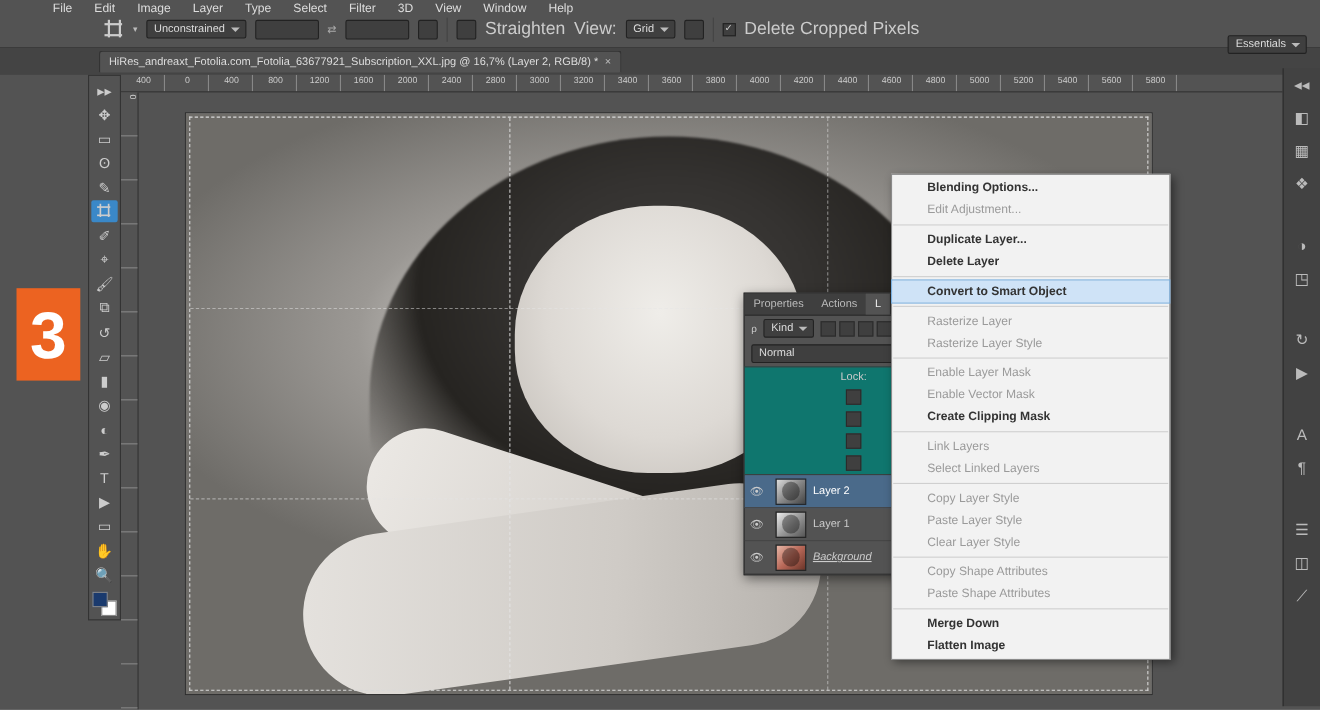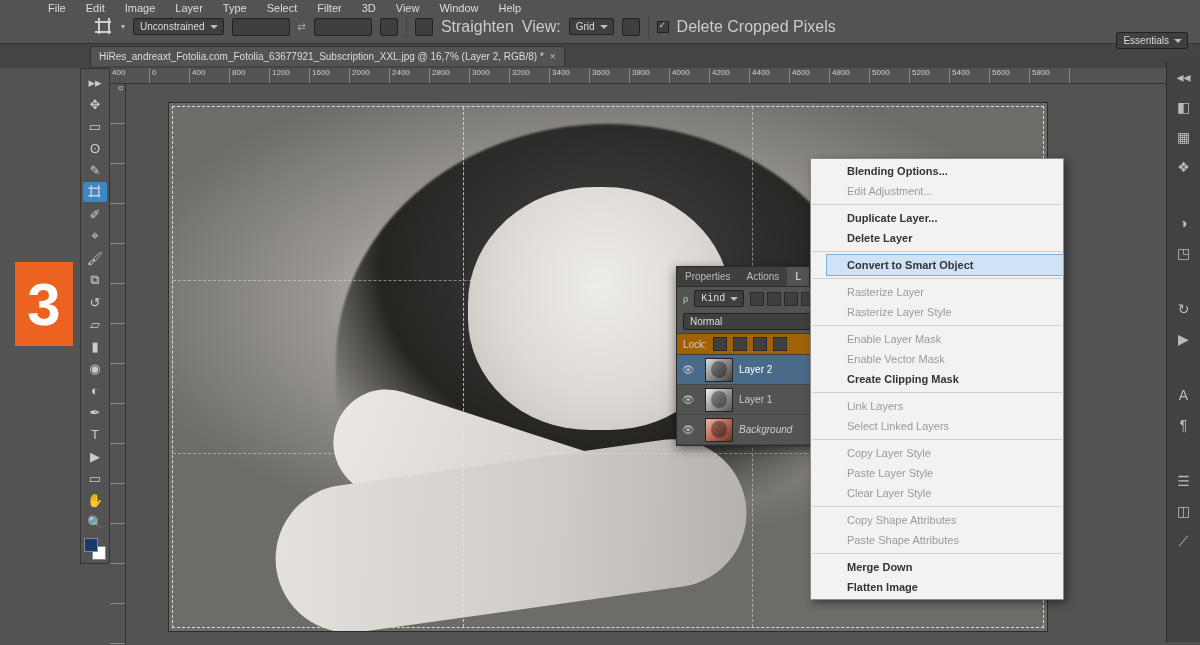--- a/index.html
+++ b/index.html
@@ -41,21 +41,21 @@
 .ltb .cw .fg { position: absolute; width: 14px; height: 14px; background: #1a3a6e; border: 1px solid #888; top: 0; left: 0; z-index: 2; }
 .ltb .cw .bg { position: absolute; width: 14px; height: 14px; background: #fff; border: 1px solid #888; bottom: 0; right: 0; }
 
 
 .rtb { position: absolute; right: 0; top: 62px; width: 34px; height: 580px; background: #424242; border-left: 1px solid #2c2c2c; display: flex; flex-direction: column; align-items: center; padding-top: 4px; gap: 8px; }
 .rtb .ri { width: 22px; height: 22px; color: #bbb; font-size: 14px; display: flex; align-items: center; justify-content: center; }
 .rtb .gap { height: 18px; }
 
 
 .rulerH { position: absolute; left: 110px; right: 34px; top: 68px; height: 16px; background: #535353; border-bottom: 1px solid #333; overflow: hidden; display: flex; }
-.rulerH .tick { flex: 0 0 40px; border-right: 1px solid #888; color: #ccc; font-size: 8px; padding-left: 2px; }
+.rulerH .tick { flex: 0 0 40px; border-right: 1px solid #888; color: #ccc; font-size: 8px; padding-left: 2px; text-align: center; }
 .rulerV { position: absolute; left: 110px; top: 84px; width: 16px; bottom: 0; background: #535353; border-right: 1px solid #333; display: flex; flex-direction: column; }
 .rulerV .tick { flex: 0 0 40px; border-bottom: 1px solid #888; color: #ccc; font-size: 8px; writing-mode: vertical-rl; padding-top: 2px; }
 
 
 .canvas { position: absolute; left: 168px; top: 102px; width: 880px; height: 530px; background: #787878; overflow: hidden; border: 1px solid #2c2c2c; }
 .photo { width: 100%; height: 100%; background: radial-gradient(ellipse 55% 45% at 48% 38%, #e8e6e2 0%, #d2d0cc 28%, #9b9894 55%, #6e6c68 100%); position: relative; }
 .hair { position: absolute; width: 62%; height: 90%; left: 19%; top: 4%; background: radial-gradient(ellipse 60% 55% at 50% 30%, #42403e 0%, #343230 40%, #262421 70%, transparent 100%); border-radius: 50% 50% 45% 45%; filter: blur(1px); }
 .face { position: absolute; width: 30%; height: 46%; left: 34%; top: 16%; background: radial-gradient(ellipse at 50% 40%, #efede9 0%, #ddd9d4 55%, #c0bbb5 100%); border-radius: 48% 48% 46% 46%; }
 .arm1 { position: absolute; width: 54%; height: 28%; left: 12%; top: 68%; background: linear-gradient(100deg, #e5e2de 0%, #cfcbc6 60%, #b4b0ab 100%); border-radius: 80px; transform: rotate(-8deg); }
 .arm2 { position: absolute; width: 42%; height: 20%; left: 18%; top: 62%; background: linear-gradient(95deg, #ebe8e4 0%, #d3cfca 70%, #bbb7b2 100%); border-radius: 70px; transform: rotate(18deg); }
@@ -68,35 +68,35 @@
 .crop-overlay .gv.a { left: 33.3%; } .crop-overlay .gv.b { left: 66.6%; }
 
 
 .panel { position: absolute; left: 676px; top: 266px; width: 200px; background: #535353; border: 1px solid #2b2b2b; box-shadow: 0 3px 10px rgba(0,0,0,.5); font-size: 10px; color: #ccc; }
 .panel .tabs { display: flex; background: #3f3f3f; border-bottom: 1px solid #2b2b2b; align-items: center; }
 .panel .tab { padding: 4px 8px; color: #bbb; }
 .panel .tab.act { background: #535353; color: #eee; border-right: 1px solid #2b2b2b; }
 .panel .row { display: flex; align-items: center; gap: 6px; padding: 3px 6px; }
 .panel .filt { flex: 1; display: flex; gap: 3px; }
 .panel .fbtn { width: 14px; height: 14px; background: #3f3f3f; border: 1px solid #2b2b2b; }
-.panel .lockrow { background: #a16207; border-top: 1px solid #3c3c3c; border-bottom: 1px solid #3c3c3c; }
+.panel .lockrow { background: #0f766e; border-top: 1px solid #3c3c3c; border-bottom: 1px solid #3c3c3c; flex-direction: column; }
 .panel .layer { display: flex; align-items: center; height: 30px; border-bottom: 1px solid #454545; }
 .panel .eye { width: 22px; display: flex; justify-content: center; color: #ccc; }
 .panel .thumb { width: 28px; height: 24px; margin: 0 6px; border: 1px solid #222; background: #888; position: relative; overflow: hidden; }
 .panel .thumb.bw { background: linear-gradient(135deg, #ddd 0%, #888 50%, #444 100%); }
 .panel .thumb.bw2 { background: linear-gradient(135deg, #eee 0%, #999 50%, #555 100%); }
 .panel .thumb.col { background: linear-gradient(135deg, #e8b8a8 0%, #b86858 50%, #6a3428 100%); }
 .panel .thumb::after { content: ""; position: absolute; width: 60%; height: 80%; left: 20%; top: 10%; background: rgba(0,0,0,.35); border-radius: 50%; }
 .panel .lname { flex: 1; }
-.panel .lname.it { font-style: italic; }
+.panel .lname.it { font-style: italic; text-decoration: underline; }
 .panel .layer.selrow { background: #4a6a8a; color: #fff; }
 
 
 .ctx { position: absolute; left: 810px; top: 158px; width: 254px; background: #f2f2f2; border: 1px solid #8a8a8a; box-shadow: 3px 3px 8px rgba(0,0,0,.45); font-size: 11px; color: #333; padding: 2px 0; }
-.ctx .item { padding: 4px 20px; margin-left: 16px; }
+.ctx .item { padding: 4px 32px; }
 .ctx .item.dis { color: #9a9a9a; }
 .ctx .item.hl { background: #cfe3f7; font-weight: 600; outline: 1px solid #7ab0e0; }
 .ctx .item.bold { font-weight: 600; }
 .ctx .sep { height: 1px; background: #cfcfcf; margin: 3px 1px; }
 
 
 .badge { position: absolute; left: 15px; top: 262px; width: 58px; height: 84px; background: #ec6321; color: #fff; font-size: 60px; font-weight: 700; display: flex; align-items: center; justify-content: center; }
 </style>
 </head>
 <body>
@@ -252,21 +252,21 @@
 </div>
 
 <div class="panel">
   <div class="tabs">
     <div class="tab">Properties</div>
     <div class="tab">Actions</div>
     <div class="tab act">L</div>
   </div>
   <div class="row">
     <span style="font-size:9px;">ρ</span>
-    <span class="sel" style="flex:0 0 auto;font-family:Liberation Mono, monospace;">Kind</span>
+    <span class="sel" style="flex:0 0 auto;">Kind</span>
     <div class="filt">
       <span class="fbtn"></span>
       <span class="fbtn"></span>
       <span class="fbtn"></span>
       <span class="fbtn"></span>
       <span class="fbtn"></span>
     </div>
   </div>
   <div class="row">
     <span class="sel" style="flex:1;">Normal</span>

